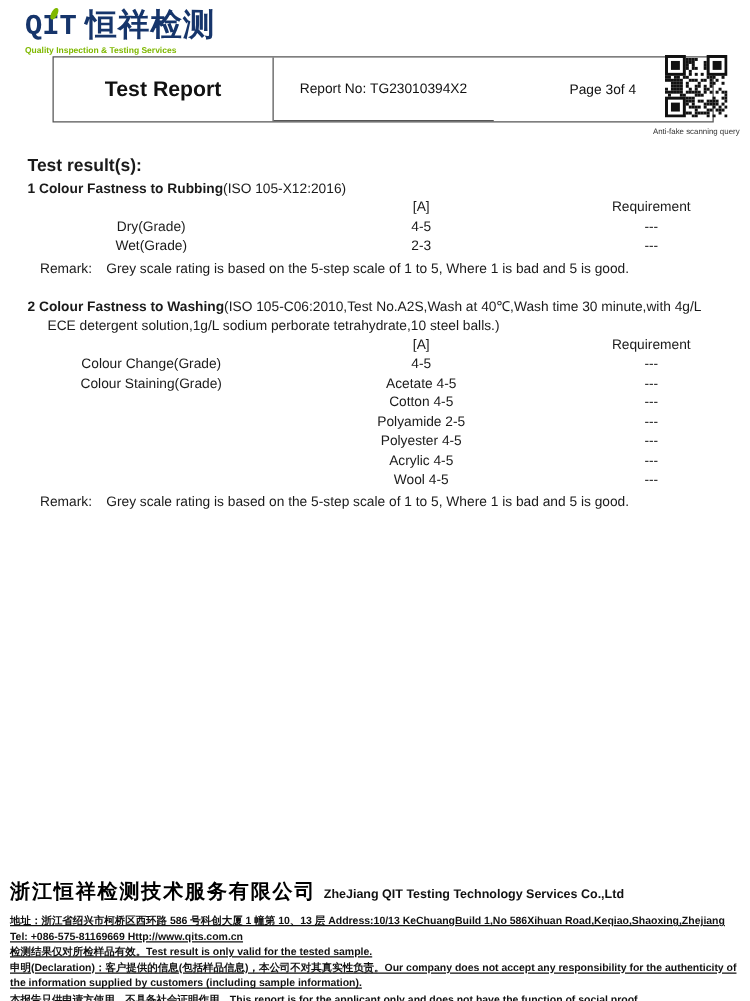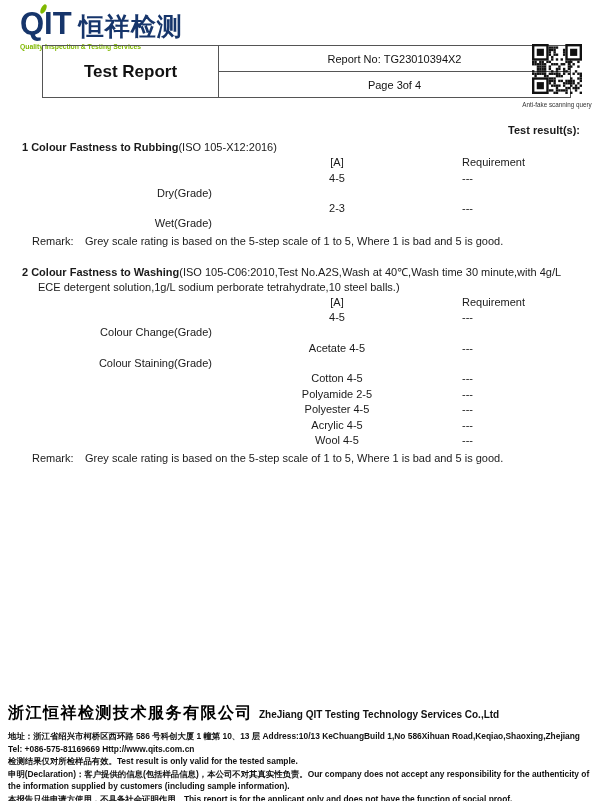--- a/index.html
+++ b/index.html
@@ -3,66 +3,66 @@
 <meta charset="utf-8">
 <style>
   * { margin:0; padding:0; box-sizing:border-box; }
   html,body { width:600px; height:801px; background:#ffffff; overflow:hidden;
               font-family:"Liberation Sans", sans-serif; color:#1a1a1a; }
   .page { position:relative; width:600px; height:801px; background:#fff; }
 
   
   .logo { position:absolute; left:20px; top:8px; }
   .logo-row { display:flex; align-items:flex-end; gap:7px; }
-  .logo-qit { position:relative; font-size:31px; font-weight:bold; color:#16356b;
-              letter-spacing:0px; line-height:1; font-family:Liberation Sans, sans-serif; }
+  .logo-qit { position:relative; font-size:23px; font-weight:bold; color:#16356b;
+              letter-spacing:0px; line-height:1; font-family:Liberation Mono, monospace; }
   .leaf { position:absolute; left:21px; top:-4px; width:5px; height:10px;
           background:#7fb800; border-radius:60% 40% 60% 40%; transform:rotate(20deg); }
   .logo-cn { font-size:25px; font-weight:bold; color:#16356b; line-height:1;
              letter-spacing:1px; }
   .logo-tag { margin-top:4px; font-size:6.8px; font-weight:bold; color:#7fb800; }
 
   
   .hdr-table { position:absolute; left:42px; top:45px; width:529px; height:53px;
                border:1px solid #555; display:flex; }
   .hdr-left { width:176px; border-right:1px solid #555; display:flex;
               align-items:center; justify-content:center; }
   .hdr-title { font-size:17px; font-weight:bold; color:#111; }
-  .hdr-right { flex:1; display:flex; flex-direction:column; }
+  .hdr-right { flex:1; display:flex; flex-direction:row; }
   .hdr-cell { flex:1; display:flex; align-items:center; justify-content:center;
               font-size:11px; color:#111; }
   .hdr-cell.top { border-bottom:1px solid #555; }
 
   
   .qr-wrap { position:absolute; left:518px; top:44px; width:78px; text-align:center; }
   .qr-box { width:50px; height:50px; margin:0 auto; }
   .qr-caption { margin-top:3px; font-size:6.3px; color:#333; white-space:nowrap; }
 
   
   .content { position:absolute; left:22px; top:124px; width:558px; }
-  .results-title { font-size:11px; font-weight:bold; margin-bottom:4px;text-align:right; }
+  .results-title { font-size:14px; font-weight:bold; margin-bottom:4px; }
   .sec-heading { font-size:11px; line-height:15px; padding-left:16px; text-indent:-16px; }
   .sec-heading b { font-weight:bold; }
   .grid-row { display:grid; grid-template-columns:190px 250px 1fr; line-height:15.5px;
               font-size:11px; }
-  .grid-row .c1 { padding-left:8px; text-align:right;margin-top:15px; }
+  .grid-row .c1 { padding-left:8px; text-align:center; }
   .grid-row .c2 { text-align:center; }
-  .grid-row .c3 { text-align:left; }
+  .grid-row .c3 { text-align:center; }
   .remark { display:flex; font-size:11px; line-height:16px; padding-left:10px;
             margin-top:1px; }
   .remark .rlabel { width:53px; flex:none; }
   .section { margin-bottom:16px; }
 
   
   .footer { position:absolute; left:8px; right:6px; top:703px; }
   .co-line { display:flex; align-items:baseline; gap:6px; margin-bottom:6px; }
   .co-cn { font-family:Liberation Serif, serif; font-weight:bold;
            font-size:16px; letter-spacing:1.5px; color:#000; }
   .co-en { font-size:10px; font-weight:bold; color:#111; }
-  .f-small { font-size:8.4px; line-height:12.6px; font-weight:600; color:#111; }
+  .f-small { font-size:8.4px; line-height:12.6px; font-weight:600; color:#111;text-decoration:underline; }
   .f-small.nowrap { white-space:nowrap; }
 </style>
 </head>
 <body>
 
 <div class="page">
 
   <div class="logo">
     <div class="logo-row">
       <span class="logo-qit">

